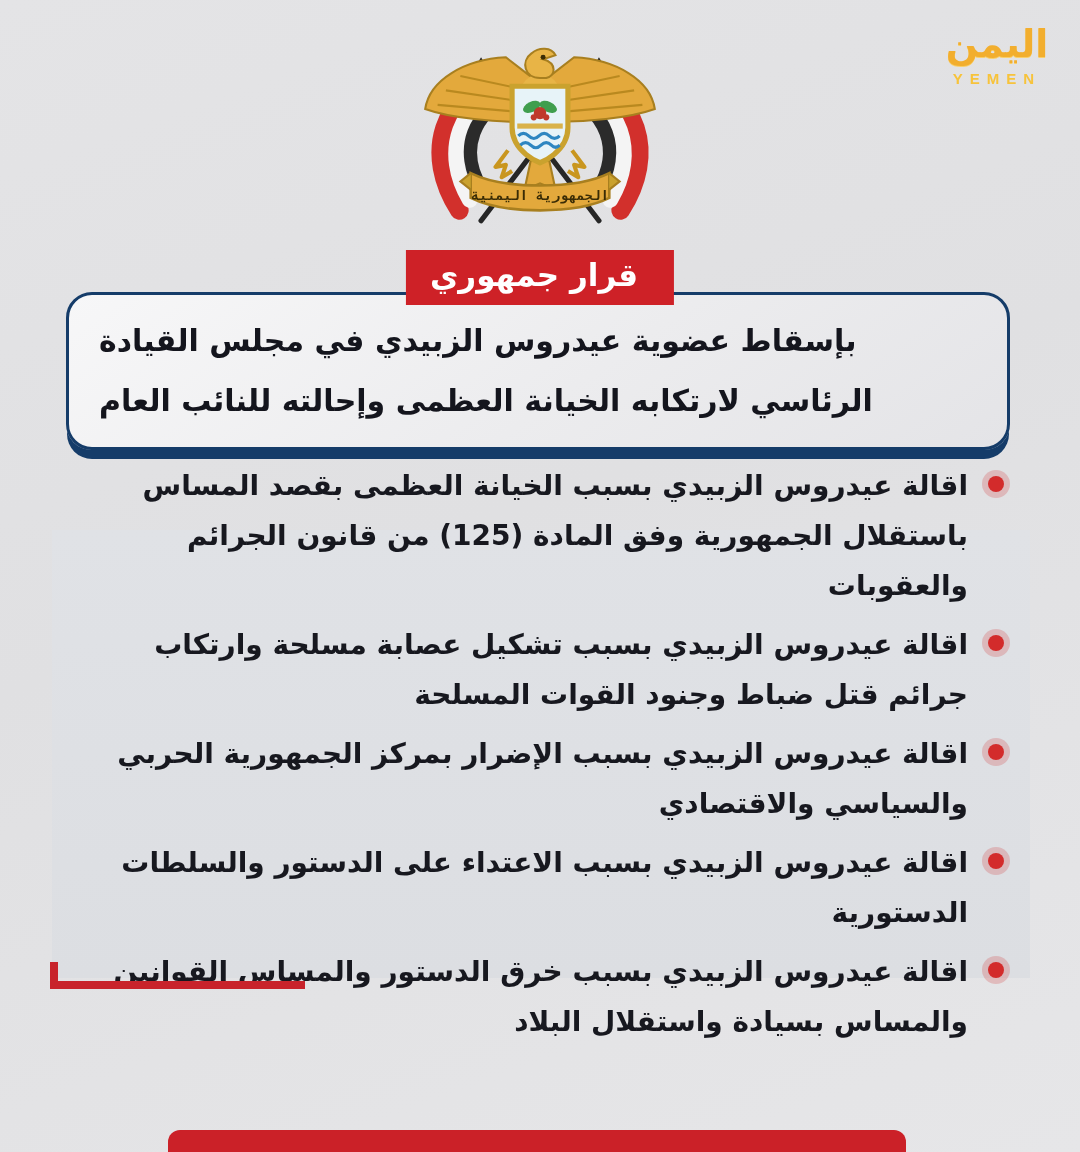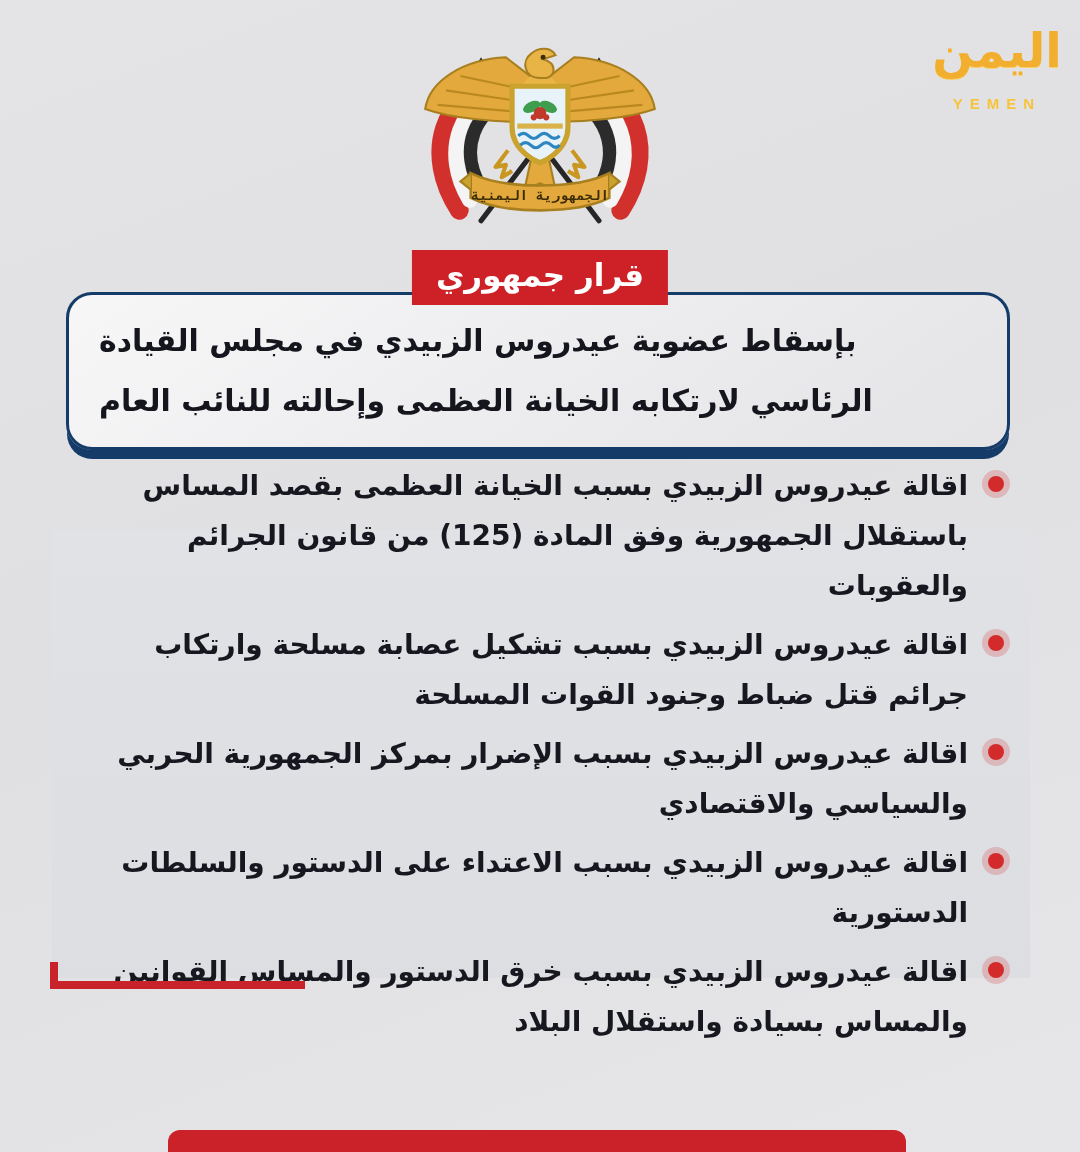--- a/index.html
+++ b/index.html
@@ -10,34 +10,34 @@
   }
   .page{
     position:relative;width:1080px;height:1152px;
     background:linear-gradient(160deg,#e4e4e6 0%,#e0e0e2 45%,#e6e6e8 100%);
   }
   
   .emblem{position:absolute;left:50%;top:18px;transform:translateX(-50%);font-family:Liberation Mono, monospace;}
   
   .logo{position:absolute;top:24px;right:18px;width:130px;text-align:center;direction:rtl;}
   .logo-ar{
-    font-size:48px;font-weight:700;color:#f2ae2e;
+    font-size:38px;font-weight:700;color:#f2ae2e;
     text-shadow:0 1px 0 #f8cf6b;line-height:1.1;
   }
   .logo-en{
     font-size:15px;font-weight:700;color:#f7c33b;
-    letter-spacing:7px;margin-top:18px;padding-left:0;
+    letter-spacing:7px;margin-top:4px;padding-left:0;
     font-family:"Liberation Sans",sans-serif;
   }
   
   .banner{
     position:absolute;top:250px;left:50%;transform:translateX(-50%);
     background:#ce2127;color:#ffffff;direction:rtl;
     font-size:31px;font-weight:700;line-height:1;
-    padding:10px 24px 14px 24px;min-width:145px;text-align:center;
+    padding:10px 36px 14px 24px;min-width:145px;text-align:center;
     z-index:3;
   }
   
   .title-box{
     position:absolute;left:66px;top:292px;width:938px;height:152px;
     background:linear-gradient(145deg,#f7f7f8 0%,#ececee 55%,#e4e4e7 100%);
     border:3px solid #153c69;border-radius:26px;
     box-shadow:0 10px 0 -1px #153c69;
     display:flex;align-items:center;justify-content:center;
     z-index:2;

